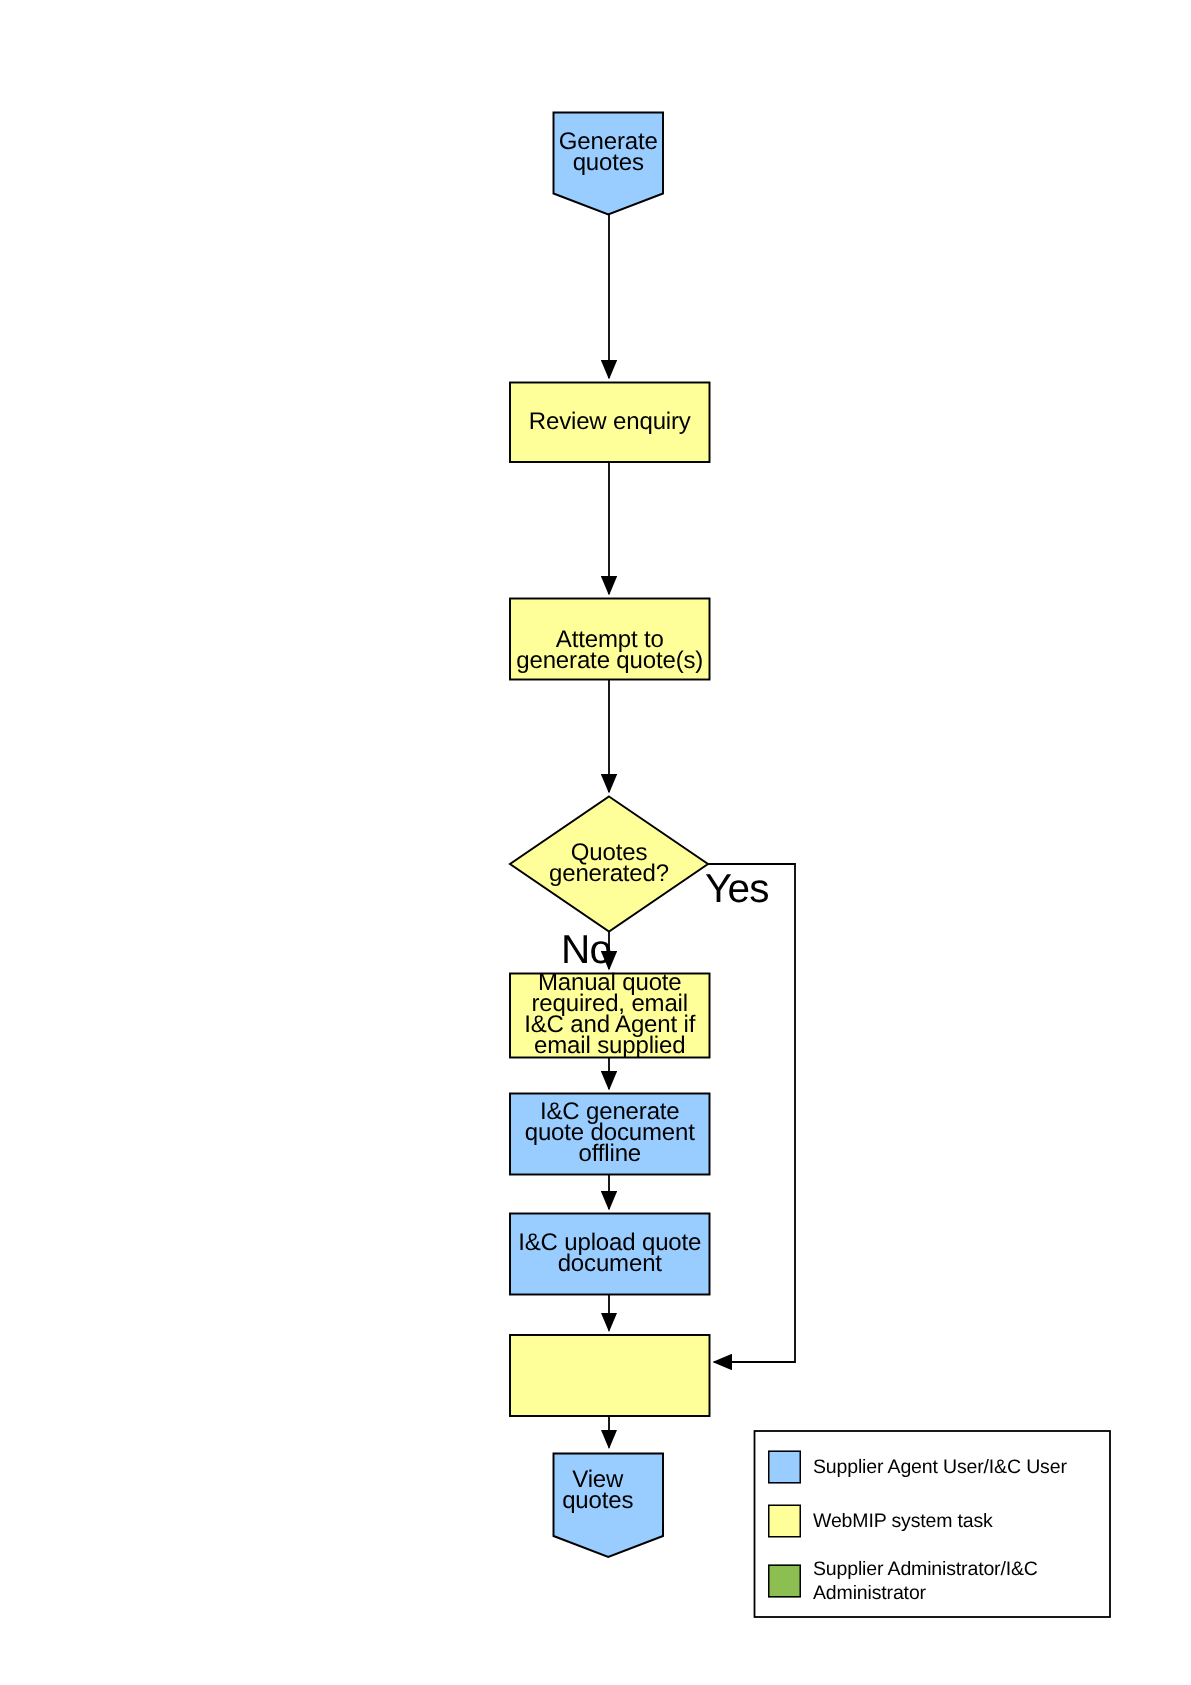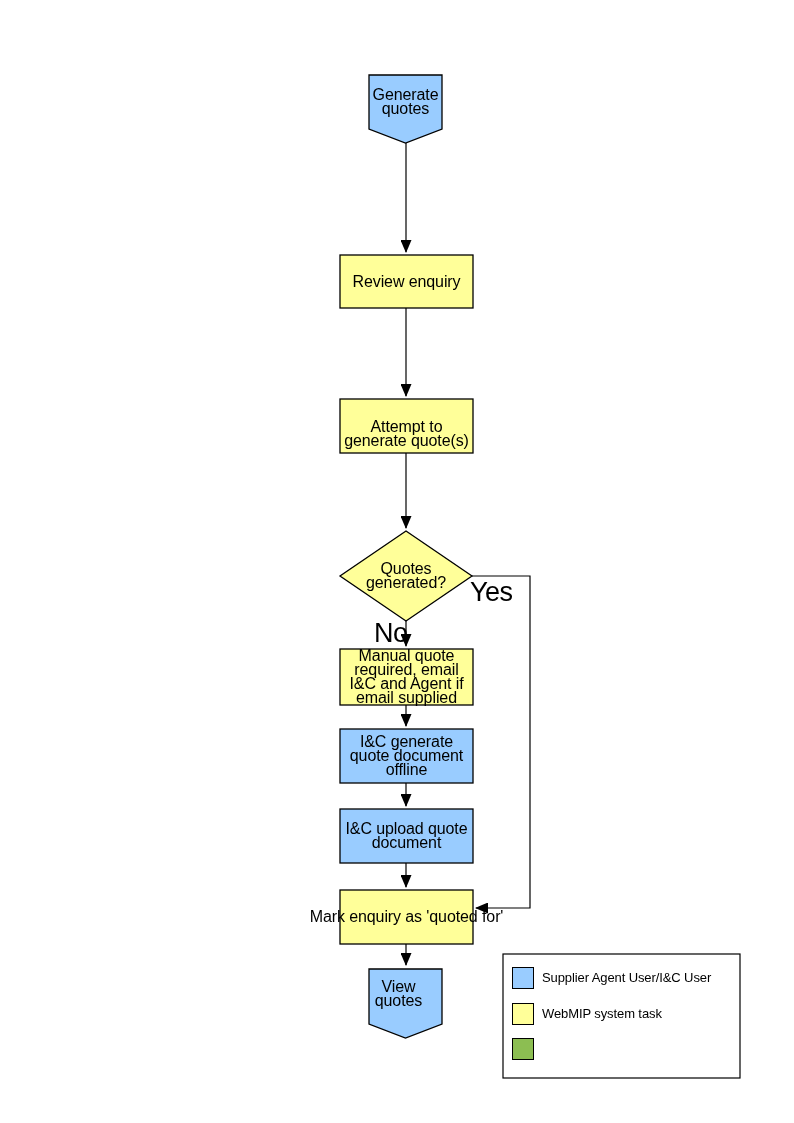--- a/index.html
+++ b/index.html
@@ -96,30 +96,30 @@
 
   <div class="node-label" style="left:369px; top:78px; width:73px; height:48px;">Generate quotes</div>
   <div class="node-label" style="left:340px; top:255px; width:133px; height:53px;">Review enquiry</div>
   <div class="node-label" style="left:340px; top:399px; width:133px; height:70px;">Attempt to generate quote(s)</div>
   <div class="node-label" style="left:346px; top:554px; width:120px; height:44px;">Quotes generated?</div>
   <div class="branch-label" style="left:470px; top:577px;text-align:right;">Yes</div>
   <div class="branch-label" style="left:374px; top:618px;">No</div>
   <div class="node-label" style="left:340px; top:649px; width:133px; height:56px;">Manual quote required, email I&amp;C and Agent if email supplied</div>
   <div class="node-label" style="left:340px; top:729px; width:133px; height:54px;">I&amp;C generate quote document offline</div>
   <div class="node-label" style="left:340px; top:809px; width:133px; height:54px;">I&amp;C upload quote document</div>
-  <div class="node-label nowrap" style="left:337px; top:890px; width:139px; height:54px;">Mark enquiry as 'quoted for'</div>
   <div class="node-label" style="left:369px; top:972px; width:59px; height:44px;">View quotes</div>
 
   <div class="legend">
     <div class="legend-row" style="top:13px;">
       <div class="legend-swatch" style="background-color: rgb(153, 204, 255);"></div>
       <div class="legend-label">Supplier Agent User/I&amp;C User</div>
     </div>
     <div class="legend-row" style="top:49px;">
       <div class="legend-swatch" style="background-color: rgb(255, 255, 153);"></div>
       <div class="legend-label">WebMIP system task</div>
     </div>
     <div class="legend-row" style="top:84px;">
       <div class="legend-swatch" style="background-color: rgb(140, 190, 82);"></div>
+      <div class="legend-label">Supplier Administrator/I&amp;C Administrator</div>
     </div>
   </div>
 
 </div>
 
 </body></html>

